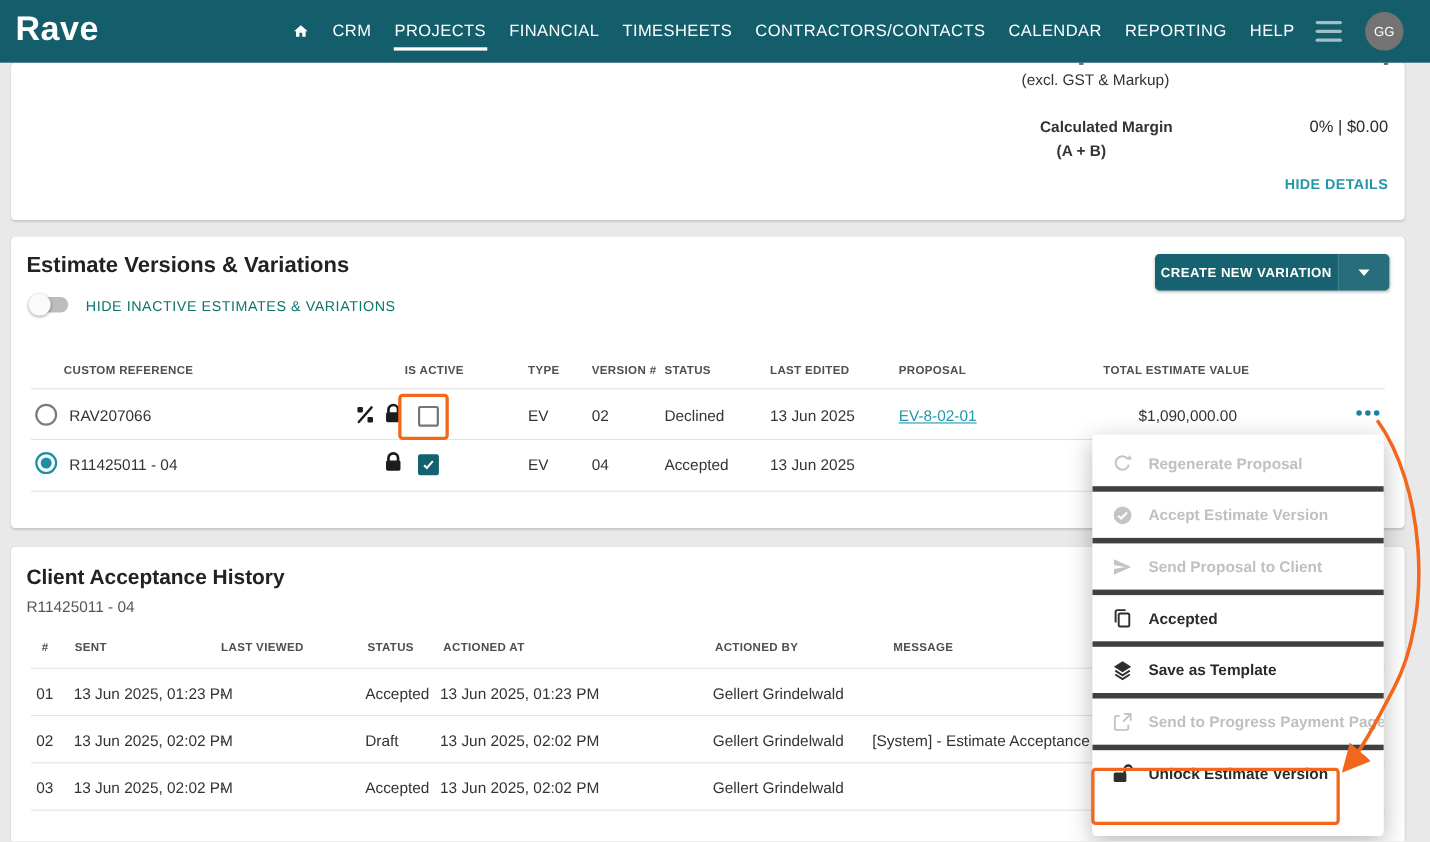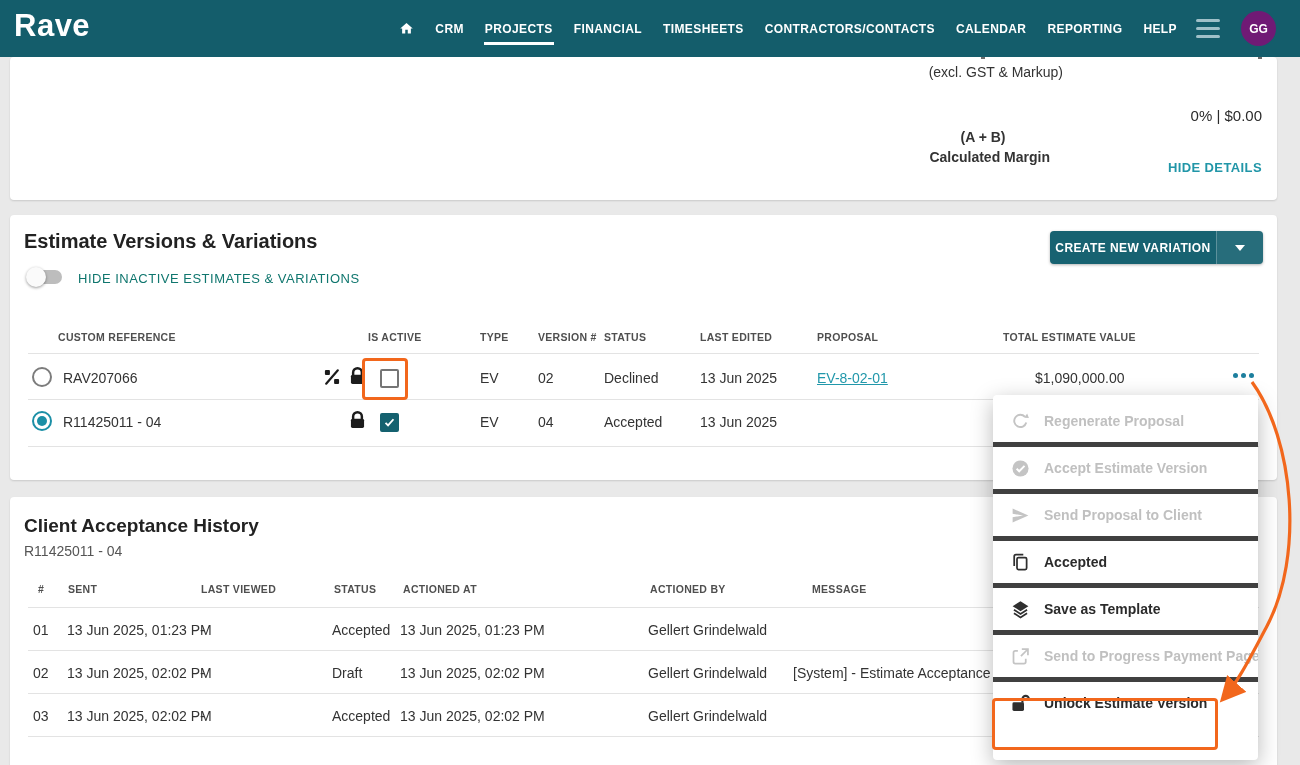--- a/index.html
+++ b/index.html
@@ -3,26 +3,26 @@
 <meta charset="utf-8">
 <style>
   html,body{margin:0;padding:0;}
   body{font-family:"Liberation Sans","DejaVu Sans",sans-serif;background:#e9e9e9;}
   #page{position:relative;width:1300px;height:765px;background:#e9e9e9;overflow:hidden;}
 
   
   .nav{position:absolute;left:0;top:0;width:1300px;height:57px;background:#145d6b;z-index:10;}
   .brand{position:absolute;left:14px;top:8px;color:#fff;font-size:31px;font-weight:700;letter-spacing:.5px;cursor:pointer;}
   .nav-items{position:absolute;right:123px;top:0;height:57px;display:flex;align-items:center;gap:21px;}
-  .nav-item{color:#fff;font-size:12px;font-weight:700;letter-spacing:.4px;cursor:pointer;position:relative;white-space:nowrap;}
+  .nav-item{color:#fff;font-size:15px;font-weight:400;letter-spacing:.4px;cursor:pointer;position:relative;white-space:nowrap;}
   .nav-item.active::after{content:"";position:absolute;left:-1px;right:-1px;bottom:-9px;height:3px;background:#fff;}
   .home-btn{display:flex;align-items:center;cursor:pointer;}
   .hamburger{position:absolute;right:80px;top:19px;width:24px;height:19px;display:flex;flex-direction:column;justify-content:space-between;cursor:pointer;}
   .hamburger span{display:block;height:3px;border-radius:2px;background:#9fc0c8;}
-  .avatar{position:absolute;right:24px;top:11px;width:35px;height:35px;border-radius:50%;background:#701a75;color:#fff;font-size:12px;font-weight:700;display:flex;align-items:center;justify-content:center;cursor:pointer;}
+  .avatar{position:absolute;right:24px;top:11px;width:35px;height:35px;border-radius:50%;background:#737373;color:#fff;font-size:12px;font-weight:400;display:flex;align-items:center;justify-content:center;cursor:pointer;}
 
   
   .card{position:absolute;background:#fff;border-radius:4px;box-shadow:0 1px 2px rgba(0,0,0,.14);}
   #card-summary{left:10px;top:57px;width:1267px;height:143px;}
   #card-estimates{left:10px;top:215px;width:1267px;height:265px;}
   #card-history{left:10px;top:497px;width:1267px;height:300px;}
 
   .clip-mark{position:absolute;top:0;width:4px;height:2px;background:#6b6b6b;}
 
   
@@ -103,21 +103,21 @@
         <span></span>
         <span></span>
       </div>
     <div class="avatar">GG</div>
   </div>
 
   <div class="card" id="card-summary">
     <div class="clip-mark" style="left:971px;"></div>
     <div class="clip-mark" style="left:1248px;"></div>
     <div class="sum-label" style="right:214px;top:7px;">(excl. GST &amp; Markup)</div>
-    <div class="sum-label bold" style="right:227px;top:50px;margin-top:42px;">Calculated Margin</div>
+    <div class="sum-label bold" style="right:211px;top:50px;">Calculated Margin</div>
     <div class="sum-label bold" style="right:214px;top:72px;width:160px;text-align:center;">(A + B)</div>
     <div class="sum-value" style="right:15px;top:50px;">0% | $0.00</div>
     <div class="hide-details" style="right:15px;top:103px;">HIDE DETAILS</div>
   </div>
 
   <div class="card" id="card-estimates">
     <div class="sec-title" style="left:14px;top:15px;">Estimate Versions &amp; Variations</div>
 
     <div class="toggle" style="left:18px;top:55px;">
         <div class="thumb"></div>

